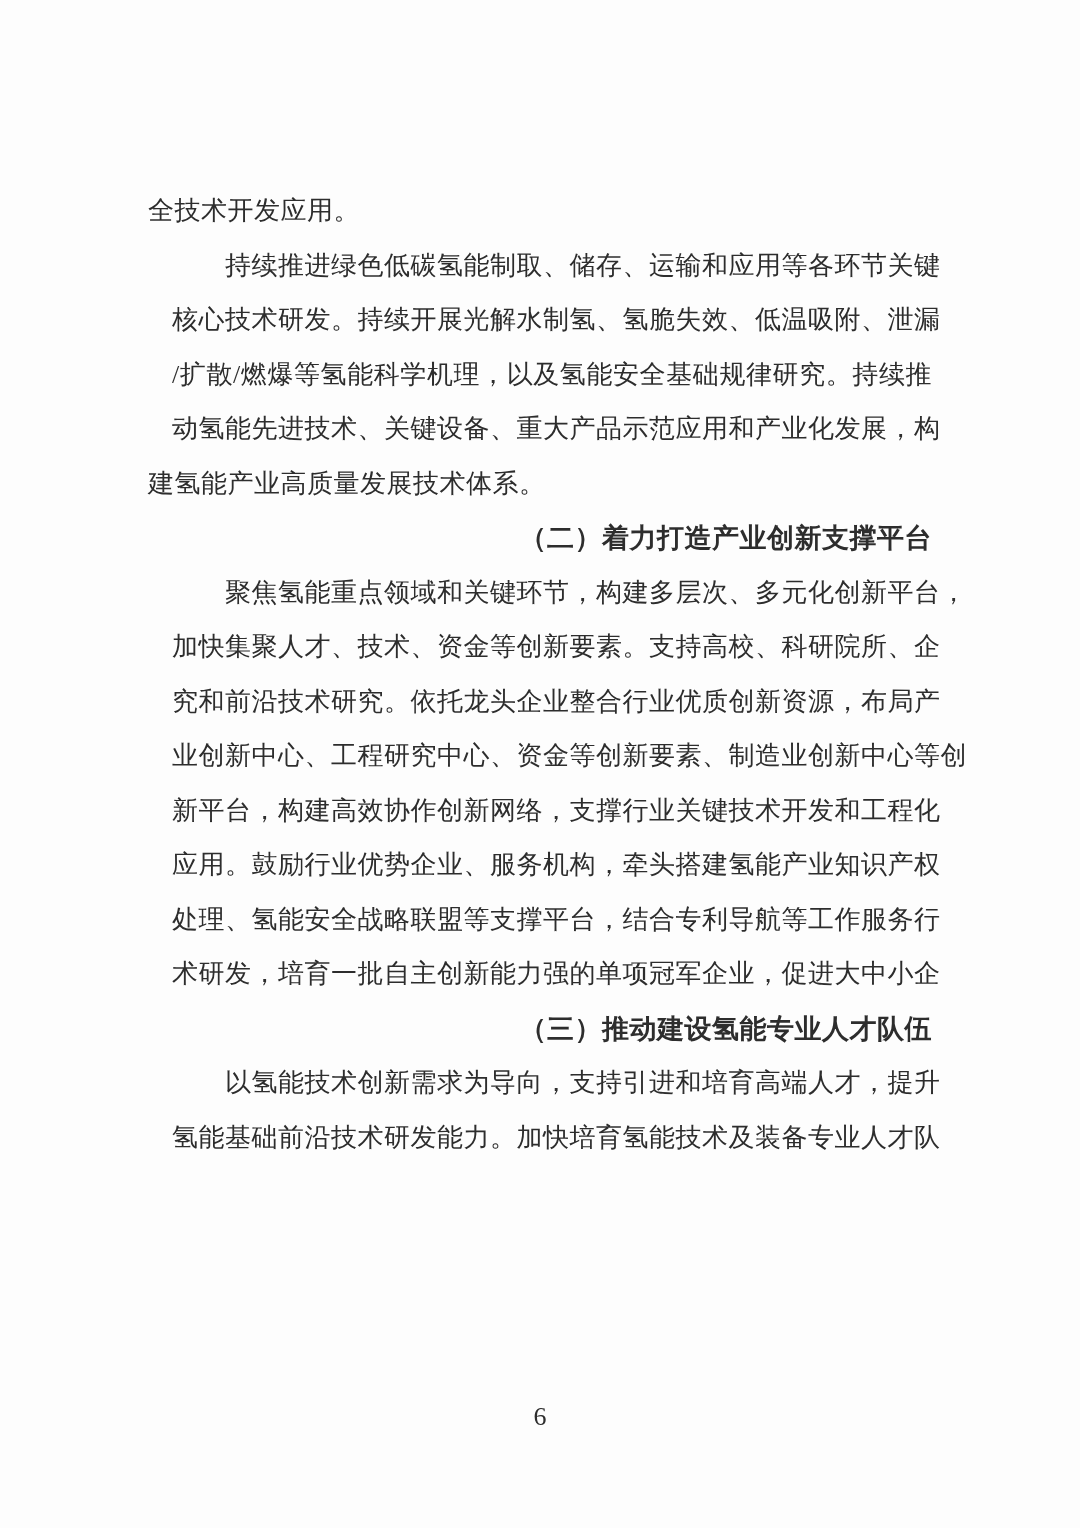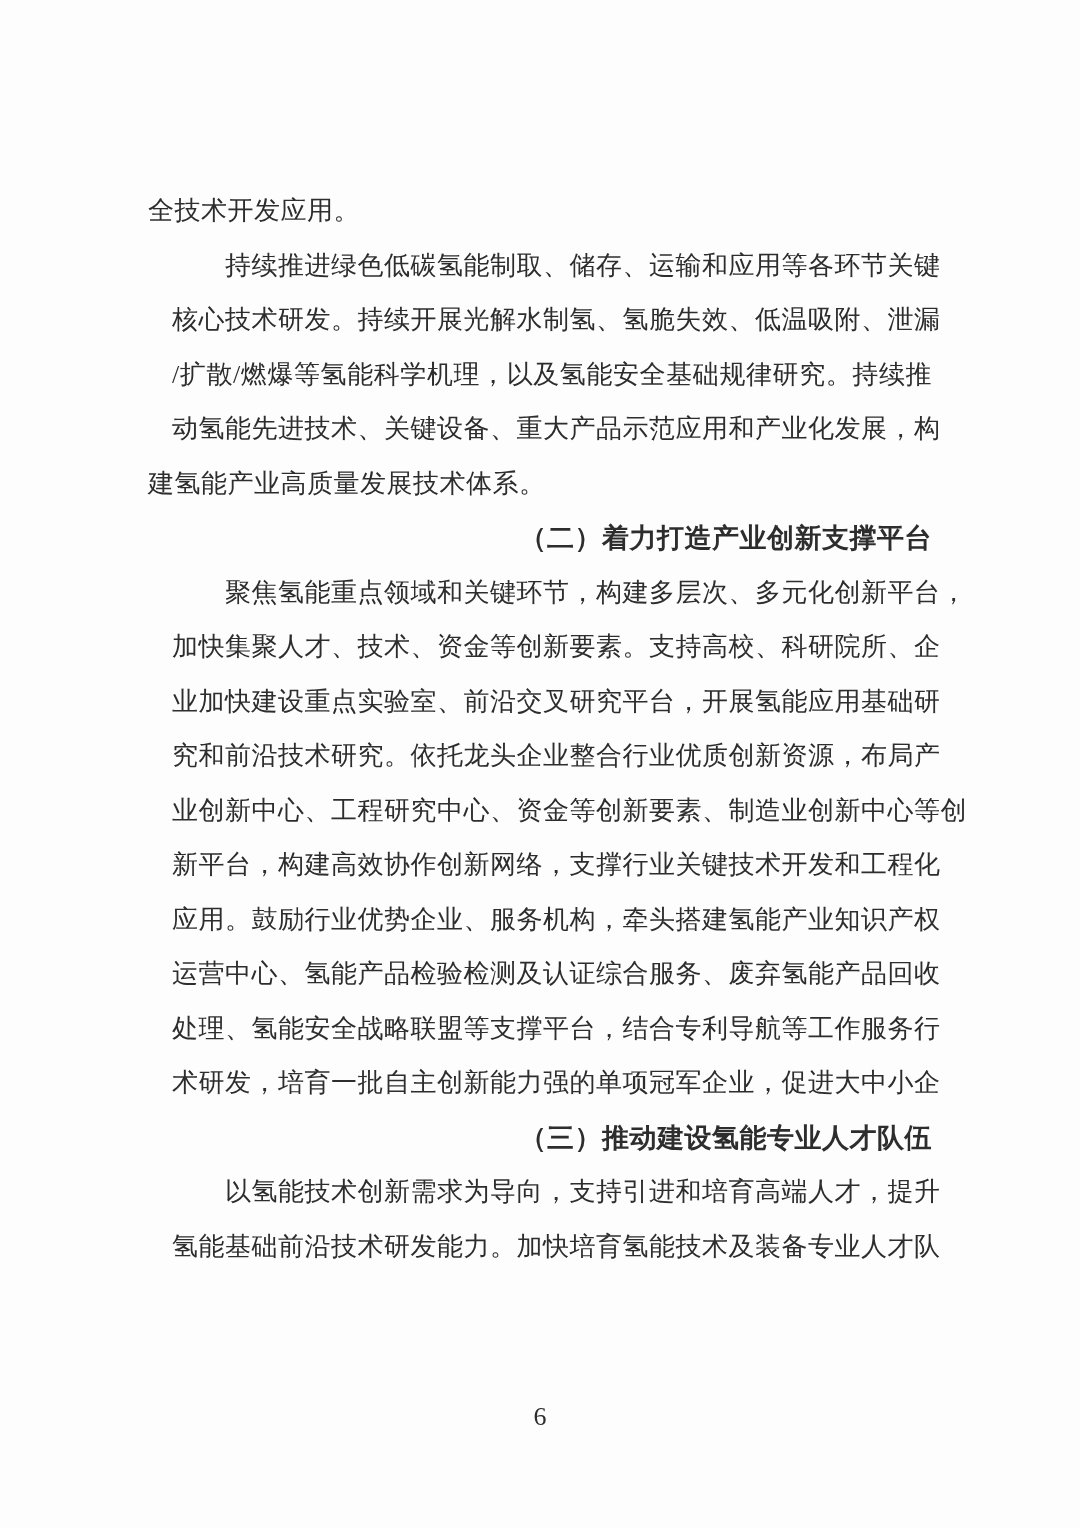--- a/index.html
+++ b/index.html
@@ -79,26 +79,24 @@
     <div class="line jfull start">持续推进绿色低碳氢能制取、储存、运输和应用等各环节关键</div>
     <div class="line jfull">核心技术研发。持续开展光解水制氢、氢脆失效、低温吸附、泄漏</div>
     <div class="line jfull">/扩散/燃爆等氢能科学机理，以及氢能安全基础规律研究。持续推</div>
     <div class="line jfull">动氢能先进技术、关键设备、重大产品示范应用和产业化发展，构</div>
     <div class="line end">建氢能产业高质量发展技术体系。</div>
 
     <div class="line heading">（二）着力打造产业创新支撑平台</div>
 
     <div class="line jfull start">聚焦氢能重点领域和关键环节，构建多层次、多元化创新平台，</div>
     <div class="line jfull">加快集聚人才、技术、资金等创新要素。支持高校、科研院所、企</div>
-    <div class="line jfull">业加快建设重点实验室、前沿交叉研究平台，开展氢能应用基础研</div>
     <div class="line jfull">究和前沿技术研究。依托龙头企业整合行业优质创新资源，布局产</div>
     <div class="line jfull">业创新中心、工程研究中心、资金等创新要素、制造业创新中心等创</div>
     <div class="line jfull">新平台，构建高效协作创新网络，支撑行业关键技术开发和工程化</div>
     <div class="line jfull">应用。鼓励行业优势企业、服务机构，牵头搭建氢能产业知识产权</div>
-    <div class="line jfull">运营中心、氢能产品检验检测及认证综合服务、废弃氢能产品回收</div>
     <div class="line jfull">处理、氢能安全战略联盟等支撑平台，结合专利导航等工作服务行</div>
     <div class="line jfull">术研发，培育一批自主创新能力强的单项冠军企业，促进大中小企</div>
 
     <div class="line heading">（三）推动建设氢能专业人才队伍</div>
 
     <div class="line jfull start">以氢能技术创新需求为导向，支持引进和培育高端人才，提升</div>
     <div class="line jfull">氢能基础前沿技术研发能力。加快培育氢能技术及装备专业人才队</div>
 
   </div>
 

